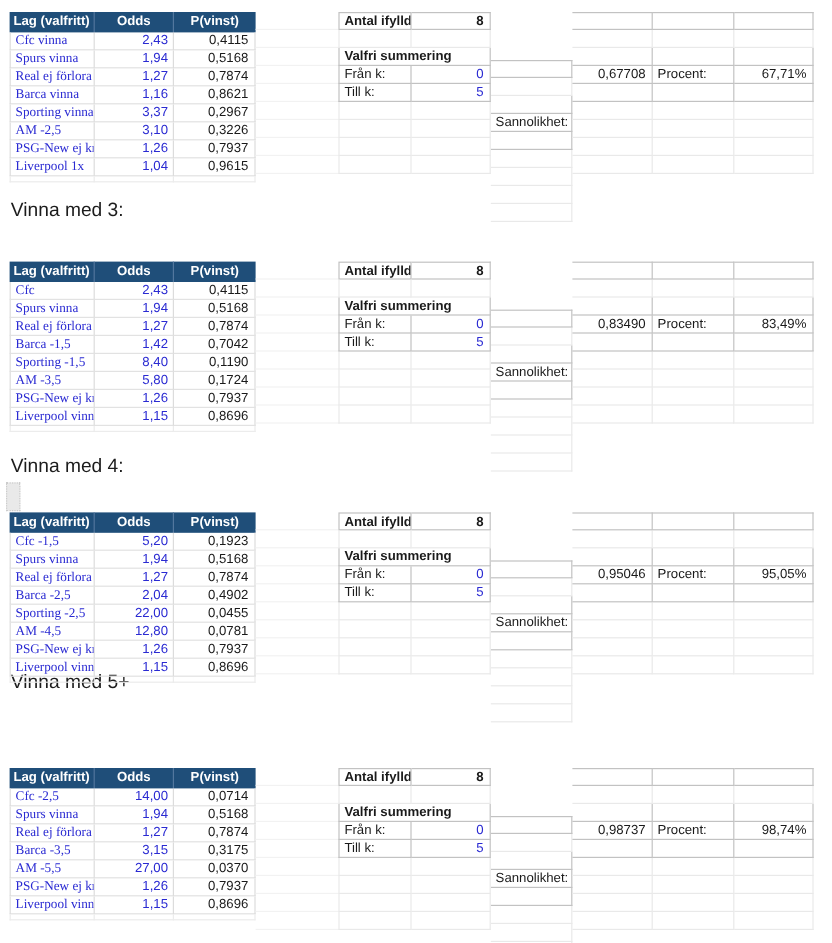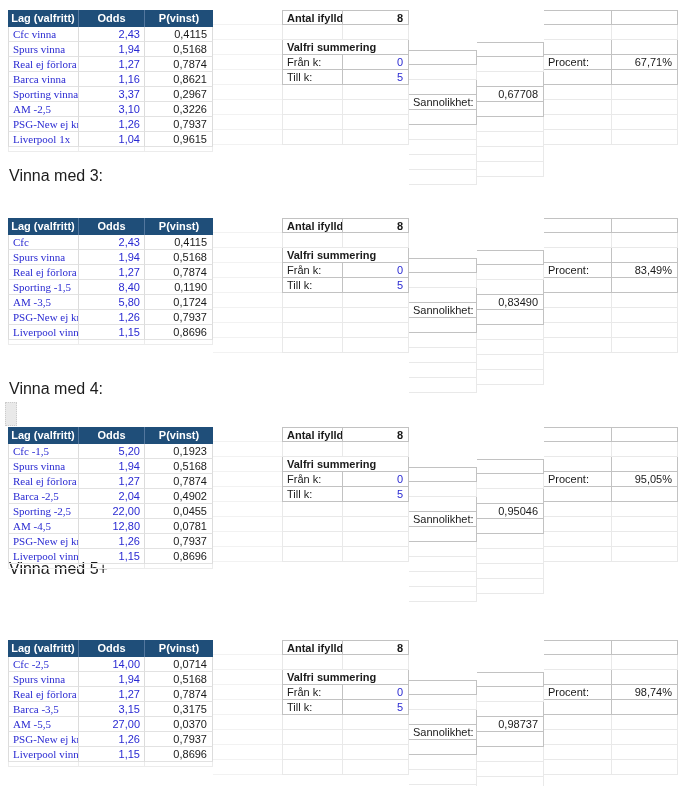--- a/index.html
+++ b/index.html
@@ -25,21 +25,21 @@
   .tail div{box-sizing:border-box;border-right:1px solid #ececec;border-bottom:1px solid #ececec;}
   .tail .t1{width:71px;border-left:1px solid #ececec;}
   .tail .t2{width:66px;}
   .tail .t3{width:68px;}
 
   
   .panel{position:absolute;left:213px;top:0;width:465px;}
   .prow{display:flex;height:15px;}
   .pc{box-sizing:border-box;height:15px;line-height:14px;font-size:11px;white-space:nowrap;}
   .wg{width:69px;}  .w1{width:61px;}  .w2{width:66px;}
-  .w3{width:68px;margin-top:40px;}  .w4{width:67px;margin-top:32px;}  .w5{width:68px;}
+  .w3{width:68px;margin-top:40px;}  .w4{width:67px;}  .w5{width:68px;}
   .w6{width:66px;}  .w12{width:127px;}
   .bd{border-right:1px solid #c2c2c2;border-bottom:1px solid #c2c2c2;}
   .bf{border-right:1px solid #e9e9e9;border-bottom:1px solid #e9e9e9;}
   .bt{border-top:1px solid #c2c2c2;}
   .bl{border-left:1px solid #c2c2c2;}
   .blf{border-left:1px solid #e9e9e9;}
   .gapb{border-bottom:1px solid #f2f2f2;}
   .bb{font-weight:bold;}
   .lbl{padding-left:4px;}
   .num{text-align:right;padding-right:5px;}
@@ -223,20 +223,25 @@
     <div class="cell odds">1,94</div>
     <div class="cell pv">0,5168</div>
   </div>
 
   <div class="trow">
     <div class="cell lag">Real ej förlora</div>
     <div class="cell odds">1,27</div>
     <div class="cell pv">0,7874</div>
   </div>
 
+  <div class="trow">
+    <div class="cell lag">Barca -1,5</div>
+    <div class="cell odds">1,42</div>
+    <div class="cell pv">0,7042</div>
+  </div>
 
   <div class="trow">
     <div class="cell lag">Sporting -1,5</div>
     <div class="cell odds">8,40</div>
     <div class="cell pv">0,1190</div>
   </div>
 
   <div class="trow">
     <div class="cell lag">AM -3,5</div>
     <div class="cell odds">5,80</div>

